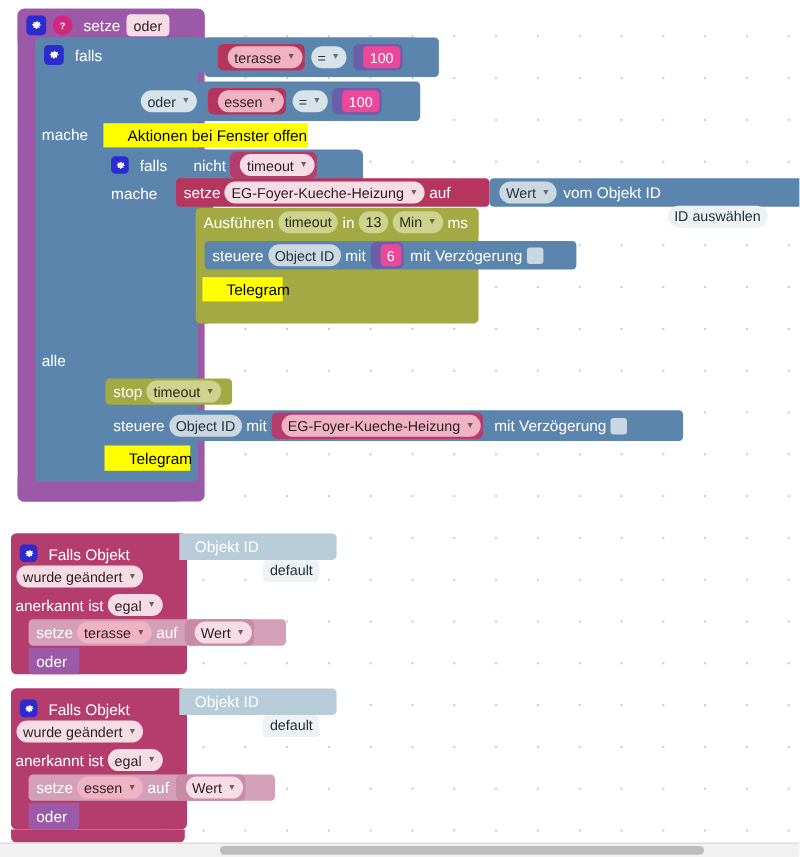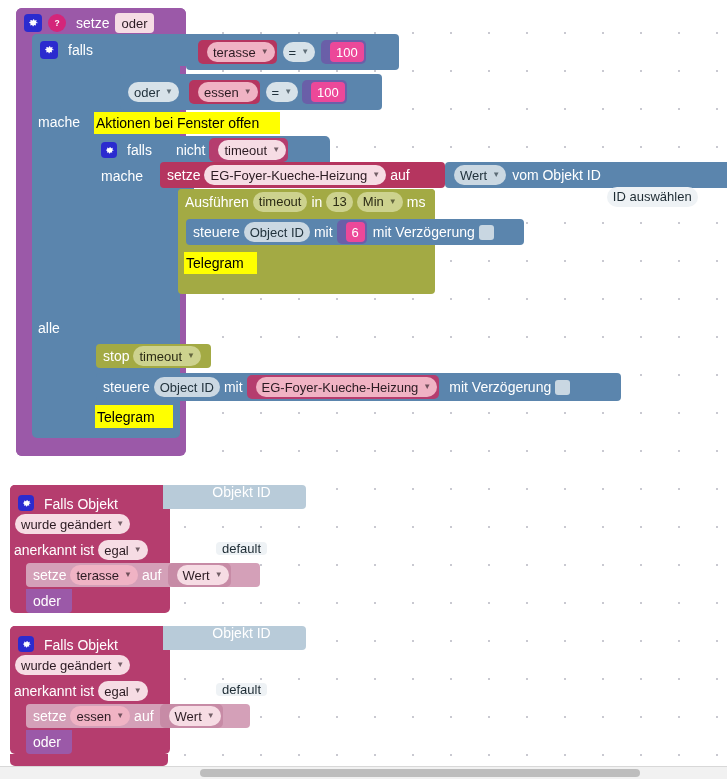--- a/index.html
+++ b/index.html
@@ -28,21 +28,21 @@
     line-height: 1;
     display: flex;
     align-items: center;
     white-space: nowrap;
   }
   .purple   { background: #9b59a8; }
   .blue     { background: #5b85ad; }
   .olive    { background: #a3aa44; }
   .crimson  { background: #b5355f; }
   .magenta  { background: #b53d6e; align-items: flex-end; }
-  .lightblue{ background: #b8cbd9; flex-direction: column; }
+  .lightblue{ background: #b8cbd9; }
 
   
   .chip {
     display: inline-flex;
     align-items: center;
     height: 20px;
     padding: 0 6px;
     border-radius: 11px;
     font-size: 13px;
     color: #1b1b1b;
@@ -105,21 +105,21 @@
   }
 
   
   .note {
     position: absolute;
     background: #ffff00;
     color: #000000;
     font-size: 14px;
     display: flex;
     align-items: center;
-    padding: 0 2px;
+    padding: 0 22px;
     box-sizing: border-box;
     white-space: nowrap;
   }
 
   .lbl { color:#ffffff; font-size:14px; }
 
   .gap { width: 6px; flex: none; }
   .gap-sm { width: 4px; flex: none; }
   .gap-lg { width: 10px; flex: none; }
 

